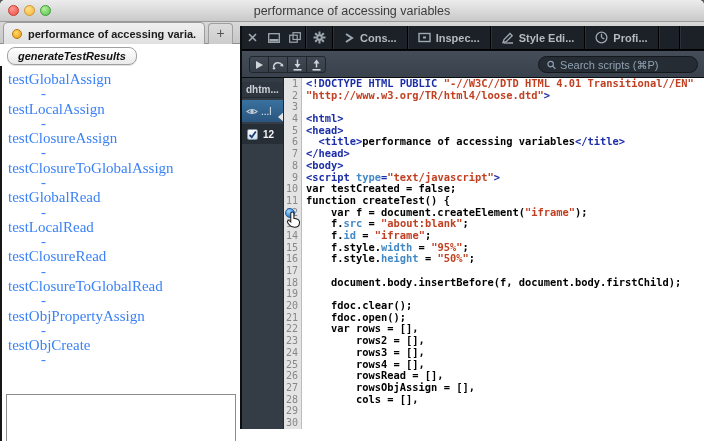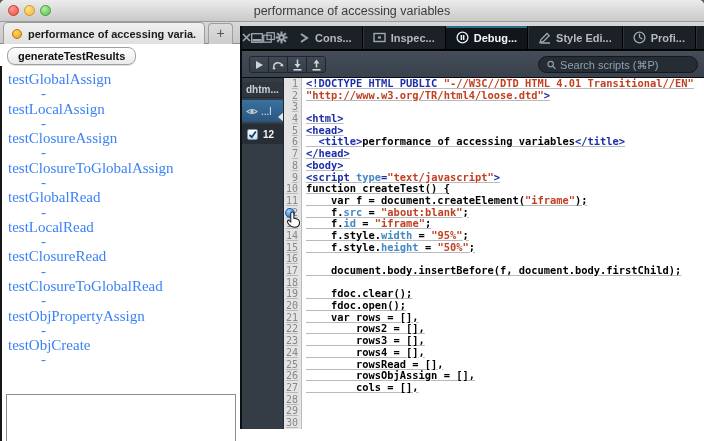--- a/index.html
+++ b/index.html
@@ -41,20 +41,21 @@
     border-radius:4px 4px 0 0; text-align:center; font-size:14px; color:#555; line-height:19px;
   }
   
   .page { position:absolute; left:0; top:44px; width:240px; height:397px; background:#fff; overflow:hidden; }
   .gen-btn {
     position:absolute; left:7px; top:3px; height:18px; padding:0 10px;
     background:linear-gradient(#ffffff,#e9e9e9);
     border:1px solid #a0a0a0; border-radius:8px;
     font-family:"Liberation Sans",sans-serif; font-size:11px; font-weight:600; color:#111;
     box-shadow:0 1px 0 rgba(0,0,0,.12);
+    font-style:italic;
   }
   .blackline { position:absolute; left:0; top:22px; width:2px; height:375px; background:#161616; }
   .tests { position:absolute; left:8px; top:28px; width:225px;
     font-family:"Liberation Serif", serif; font-size:15px; color:#3b82f6; }
   .tests .name { height:15.2px; line-height:15.2px; white-space:nowrap; }
   .tests .dash { height:14.4px; line-height:13px; text-indent:33px; }
   .result-frame { position:absolute; left:6px; top:350px; width:230px; height:60px;
     border:1.5px solid #8c8c8c; background:#fff; }
   
   .devtools { position:absolute; left:240px; top:26px; width:464px; height:403px;
@@ -76,21 +77,21 @@
     background:linear-gradient(#414a54,#353e47); border:1px solid #20262c;
     display:flex; align-items:center; justify-content:center; }
   .stepbtn:first-child { border-radius:3px 0 0 3px; margin-left:0; }
   .stepbtn:last-child { border-radius:0 3px 3px 0; }
   .searchbox { position:absolute; right:6px; top:5px; width:160px; height:17px;
     background:#262c33; border:1px solid #14181c; border-radius:9px;
     display:flex; align-items:center; gap:4px; padding:0 8px; }
   .searchbox input { background:transparent; border:none; outline:none; width:100%;
     font-family:"Liberation Sans",sans-serif; font-size:11px; color:#8fa1b2; }
   .searchbox input::placeholder { color:#8fa1b2; opacity:1; }
-  .dt-body { position:absolute; left:0; top:52px; right:0; bottom:0; display:flex;text-decoration:underline; }
+  .dt-body { position:absolute; left:0; top:52px; right:0; bottom:0; display:flex; }
   
   .dt-sidebar { position:relative; width:42px; background:#343c45; flex:0 0 auto;
     border-right:1px solid #22282e; overflow:hidden; }
   .src-group { position:absolute; left:0; top:4px; width:100%; height:16px; line-height:16px;
     background:#2f3640; border-bottom:1px solid #232930; color:#ccd1d5;
     font-size:10px; font-weight:bold; padding-left:4px; white-space:nowrap; }
   .src-item { position:absolute; left:0; top:22px; width:100%; height:22px;
     background:linear-gradient(#39719f,#2a567f); color:#e4eaf0; font-size:10px;
     display:flex; align-items:center; gap:3px; padding-left:4px; white-space:nowrap; }
   .bp-row { position:absolute; left:0; top:46px; width:100%; height:20px;
@@ -213,30 +214,20 @@
             <span>Cons...</span>
           </div>
           <div class="dt-tab">
             <span>
               <svg width="13" height="11" viewBox="0 0 13 11">
                 <rect x="1" y="1.5" width="11" height="8" fill="none" stroke="#9fa8b0" stroke-width="1.4"></rect>
                 <rect x="5" y="4.5" width="3" height="2" fill="#9fa8b0"></rect>
               </svg>
             </span>
             <span>Inspec...</span>
-          </div>
-          <div class="dt-tab active">
-            <span>
-              <svg width="13" height="13" viewBox="0 0 13 13">
-                <circle cx="6.5" cy="6.5" r="5.4" fill="none" stroke="#e8f2f9" stroke-width="1.3"></circle>
-                <rect x="4.6" y="4" width="1.5" height="5" fill="#e8f2f9"></rect>
-                <rect x="6.9" y="4" width="1.5" height="5" fill="#e8f2f9"></rect>
-              </svg>
-            </span>
-            <span>Debug...</span>
           </div>
           <div class="dt-tab">
             <span>
               <svg width="13" height="12" viewBox="0 0 13 12">
                 <path d="M2 10.5 L3 7.5 L9 1.5 L11.2 3.7 L5.2 9.7 Z" fill="none" stroke="#9fa8b0" stroke-width="1.3"></path>
                 <line x1="2.5" y1="11" x2="12" y2="11" stroke="#9fa8b0" stroke-width="1.3"></line>
               </svg>
             </span>
             <span>Style Edi...</span>
           </div>
@@ -351,20 +342,21 @@
         <div class="code-col" id="code">
             <div class="ln"><span class="c1">&lt;!DOCTYPE HTML PUBLIC </span><span class="c2">"-//W3C//DTD HTML 4.01 Transitional//EN"</span></div>
             <div class="ln"><span class="c2">"http://www.w3.org/TR/html4/loose.dtd"</span><span class="c1">&gt;</span></div>
             <div class="ln"></div>
             <div class="ln"><span class="c1">&lt;html&gt;</span></div>
             <div class="ln"><span class="c1">&lt;head&gt;</span></div>
             <div class="ln"><span>  </span><span class="c1">&lt;title&gt;</span><span>performance of accessing variables</span><span class="c1">&lt;/title&gt;</span></div>
             <div class="ln"><span class="c1">&lt;/head&gt;</span></div>
             <div class="ln"><span class="c1">&lt;body&gt;</span></div>
             <div class="ln"><span class="c1">&lt;script </span><span class="c3">type</span><span class="c1">=</span><span class="c2">"text/javascript"</span><span class="c1">&gt;</span></div>
+            <div class="ln"><span>var testCreated = false;</span></div>
             <div class="ln"><span>function createTest() {</span></div>
             <div class="ln"><span>    var f = document.createElement(</span><span class="c2">"iframe"</span><span>);</span></div>
             <div class="ln"><span>    f.</span><span class="c3">src</span><span> = </span><span class="c2">"about:blank"</span><span>;</span></div>
             <div class="ln"><span>    f.</span><span class="c3">id</span><span> = </span><span class="c2">"iframe"</span><span>;</span></div>
             <div class="ln"><span>    f.style.</span><span class="c3">width</span><span> = </span><span class="c2">"95%"</span><span>;</span></div>
             <div class="ln"><span>    f.style.</span><span class="c3">height</span><span> = </span><span class="c2">"50%"</span><span>;</span></div>
             <div class="ln"></div>
             <div class="ln"><span>    document.body.insertBefore(f, document.body.firstChild);</span></div>
             <div class="ln"></div>
             <div class="ln"><span>    fdoc.clear();</span></div>

